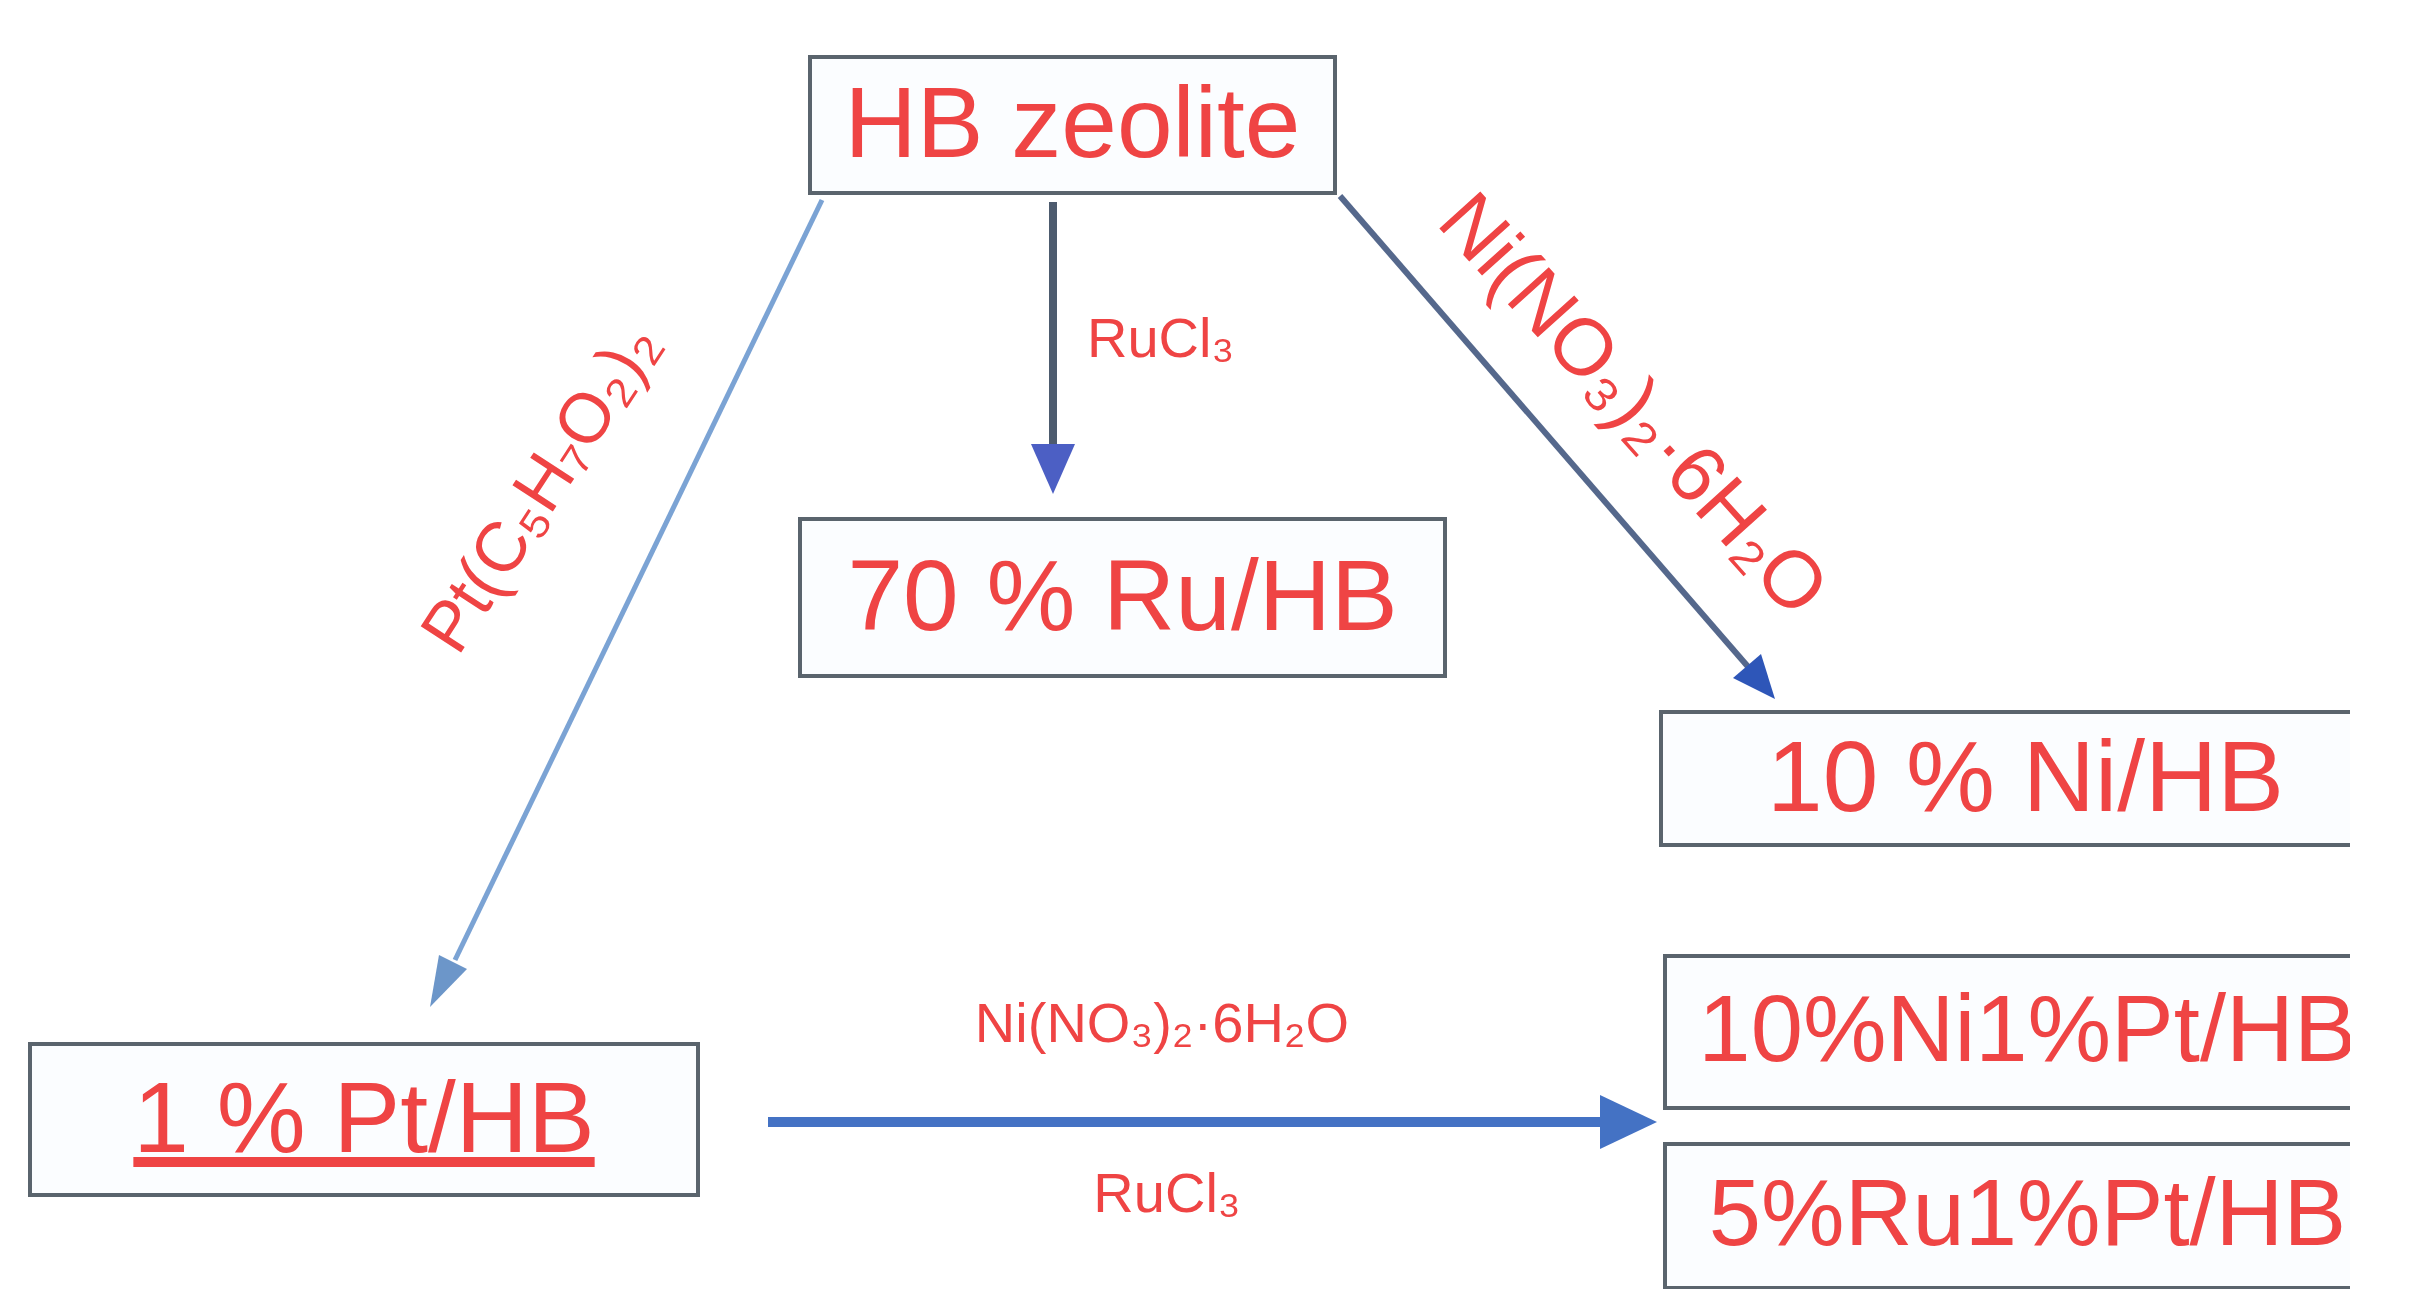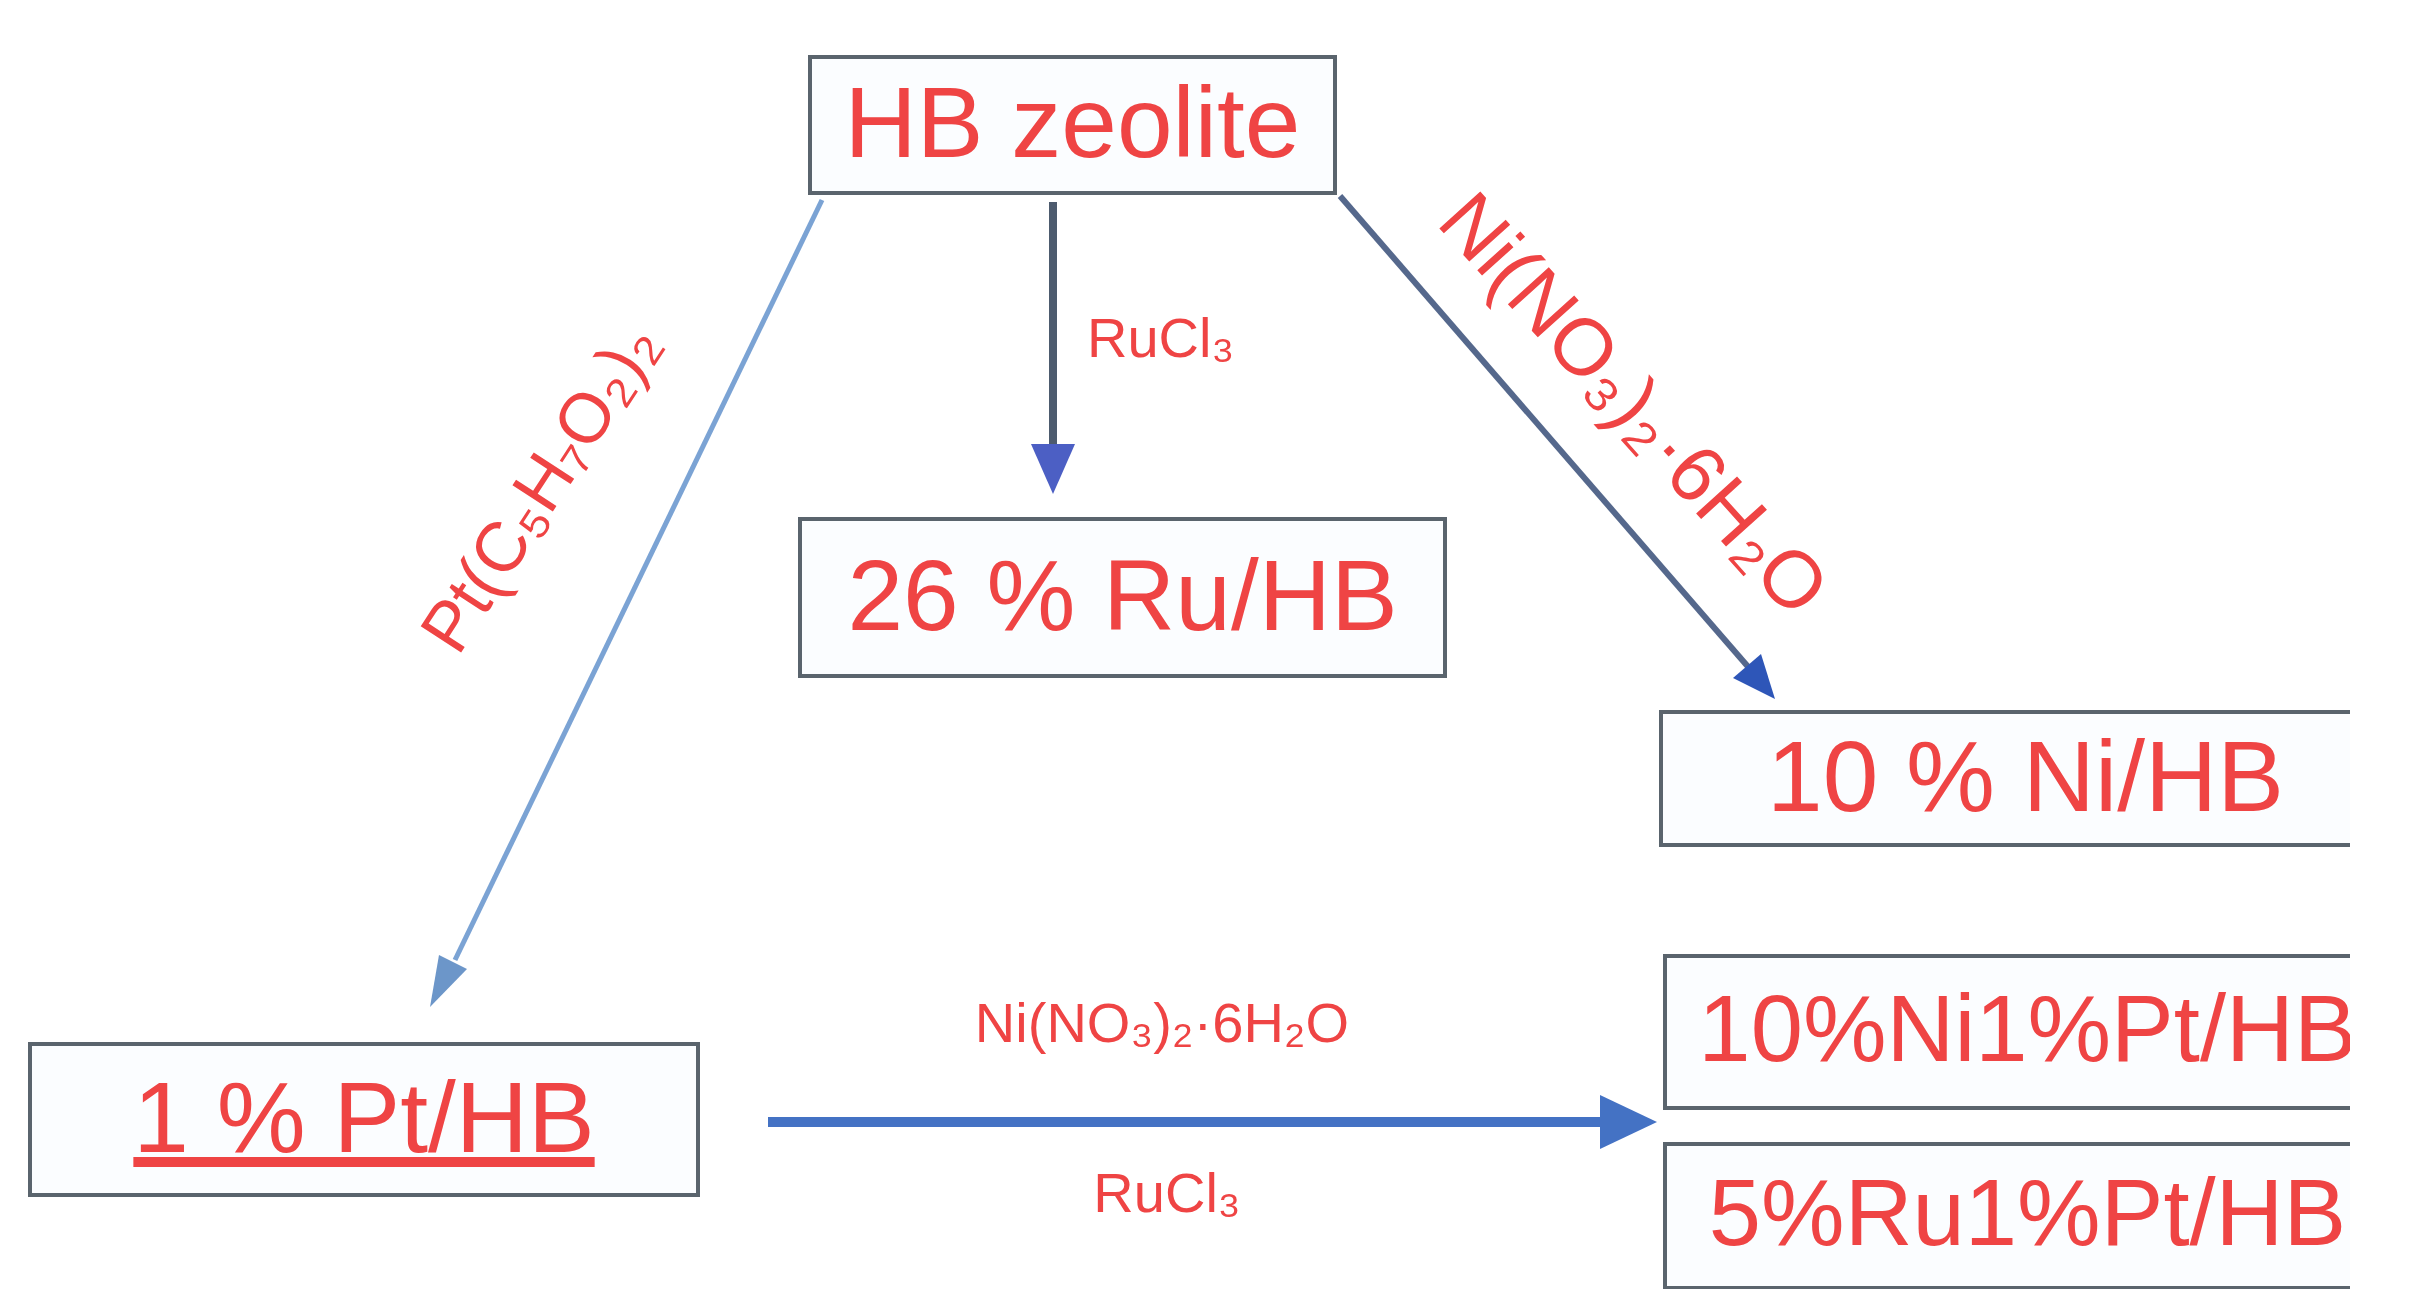--- a/index.html
+++ b/index.html
@@ -81,21 +81,21 @@
 
     <line x1="768" y1="1090" x2="1605" y2="1090" stroke-width="10" stroke="#4472c4"></line>
     <polygon points="1657,1090 1600,1063 1600,1117" fill="#4472c4"></polygon>
   </svg>
 
   <div class="node" id="node-hb">
     <span class="node-label">HB zeolite</span>
   </div>
 
   <div class="node" id="node-ru">
-    <span class="node-label">26 % Ru/HB</span>
+    <span class="node-label">70 % Ru/HB</span>
   </div>
 
   <div class="node" id="node-ni">
     <span class="node-label">10 % Ni/HB</span>
   </div>
 
   <div class="node" id="node-pt">
     <span class="node-label">1 % Pt/HB</span>
   </div>
 

